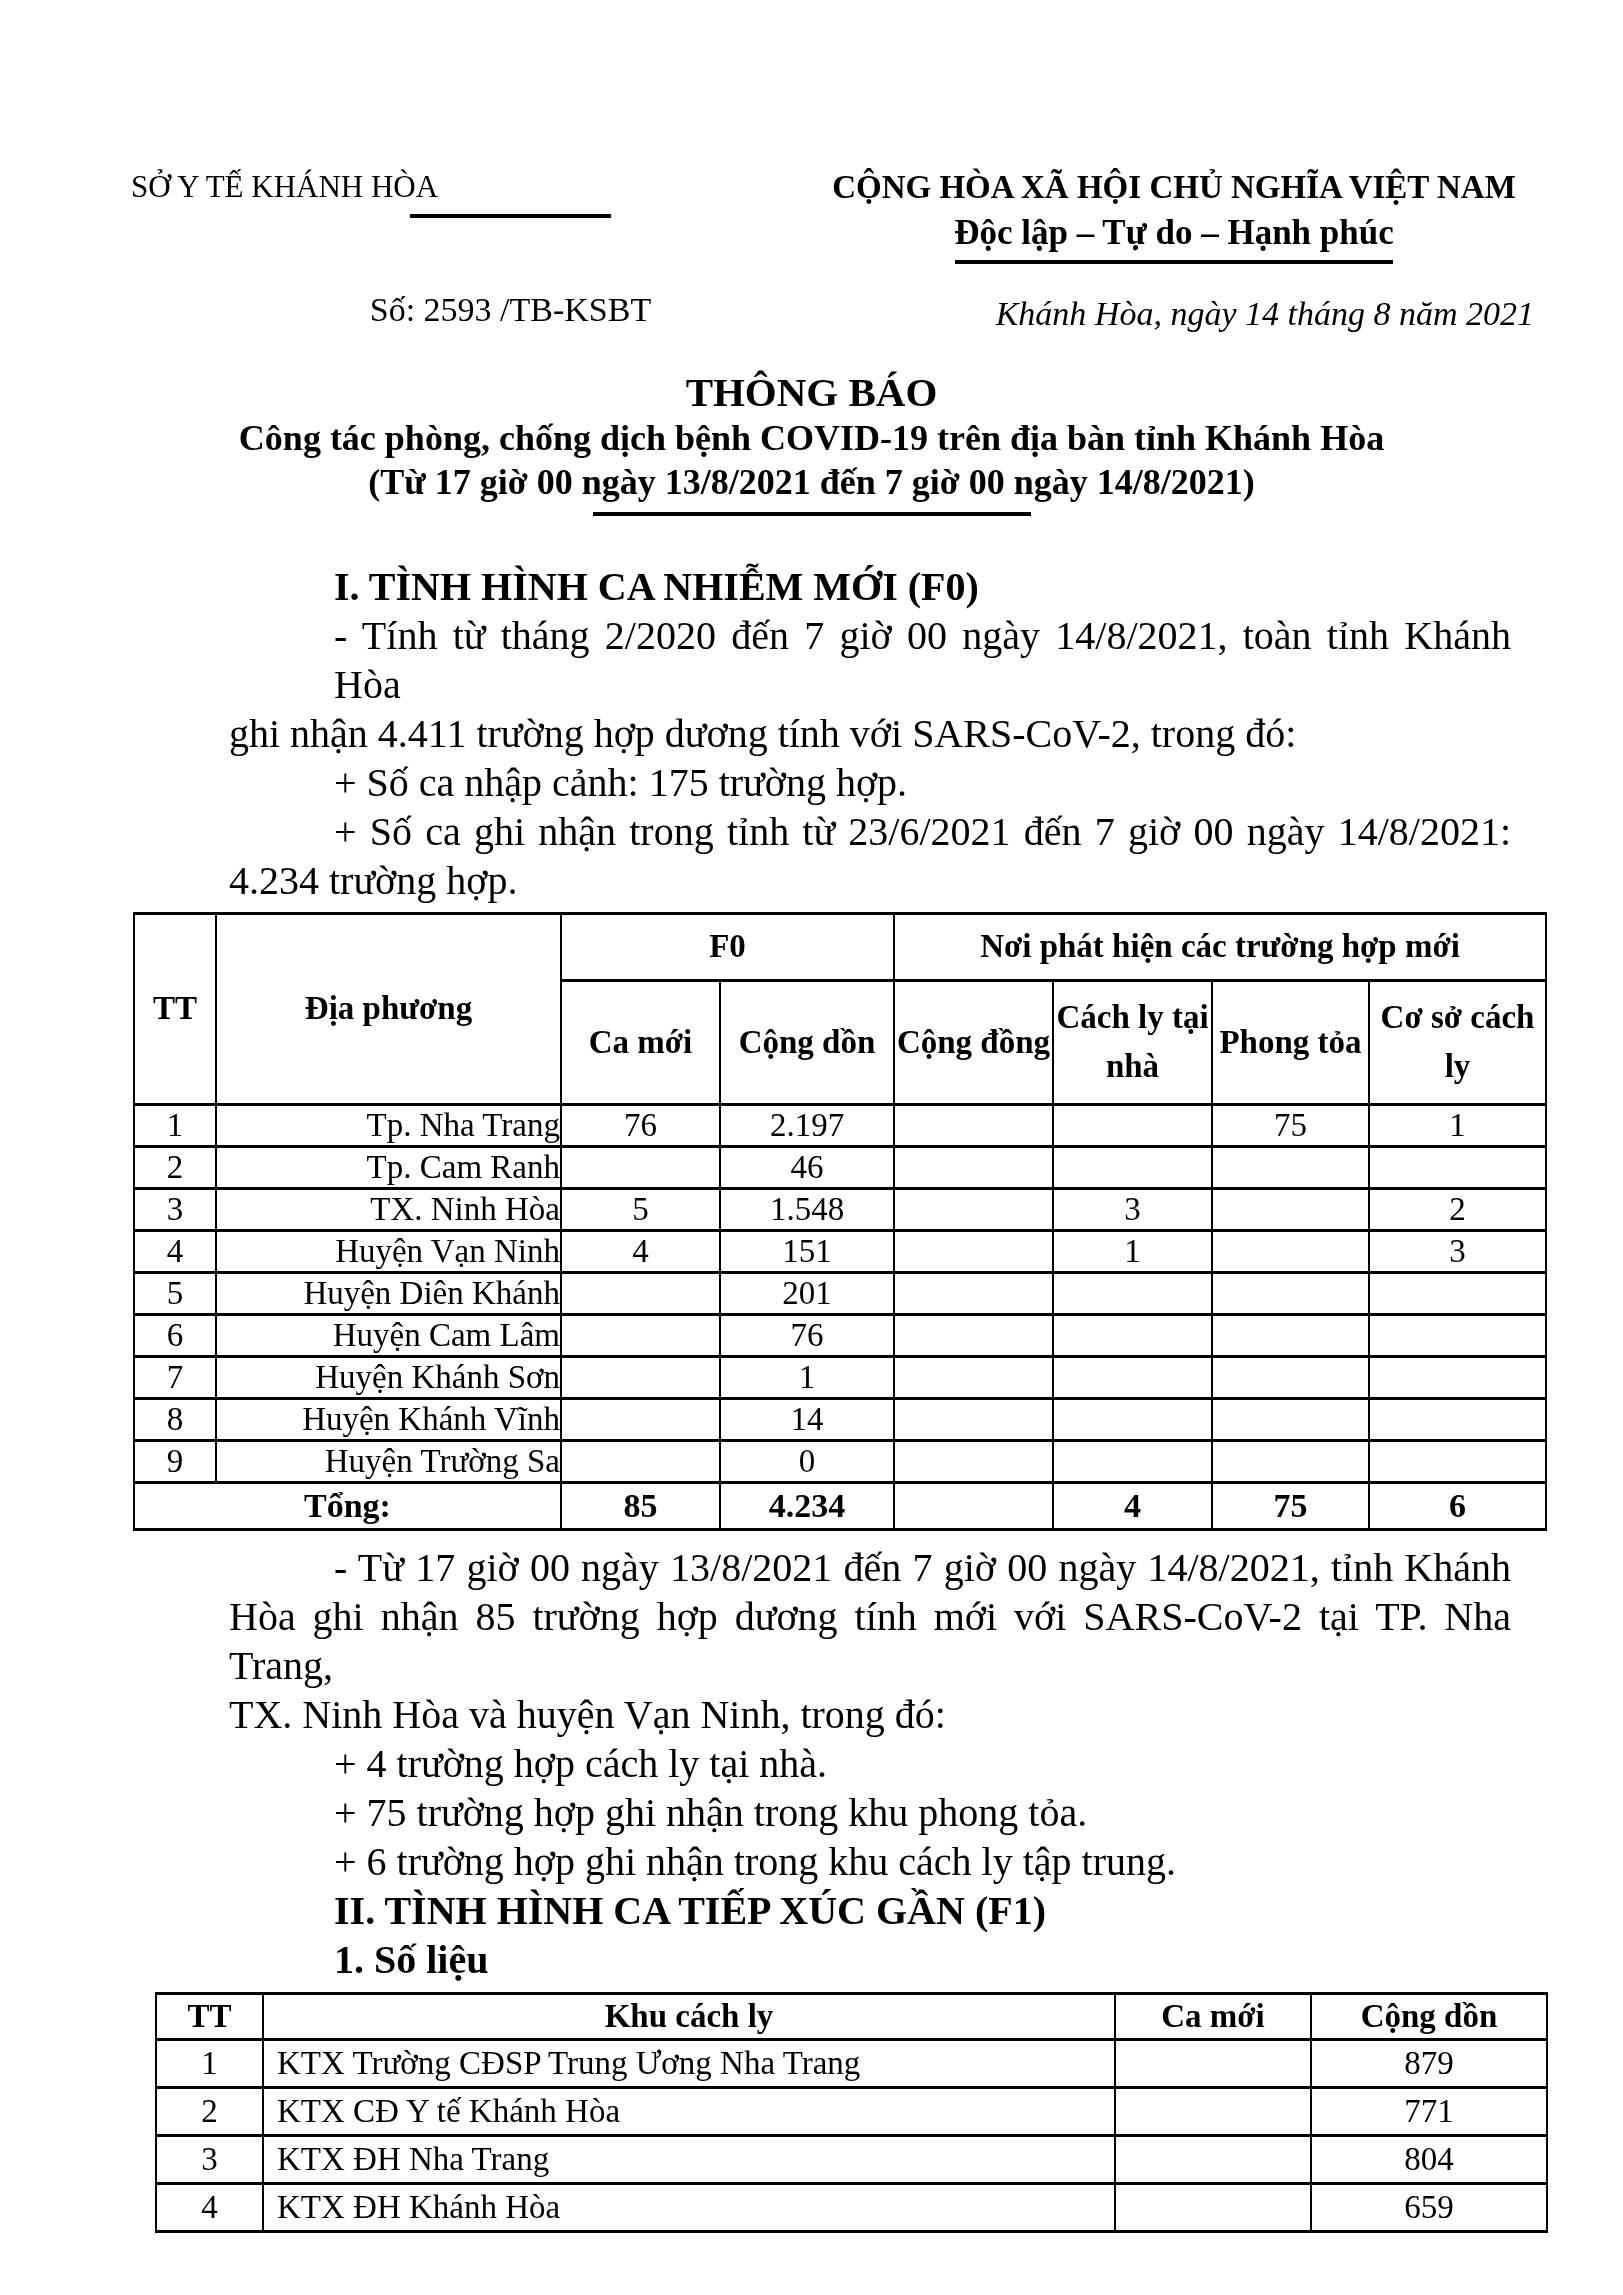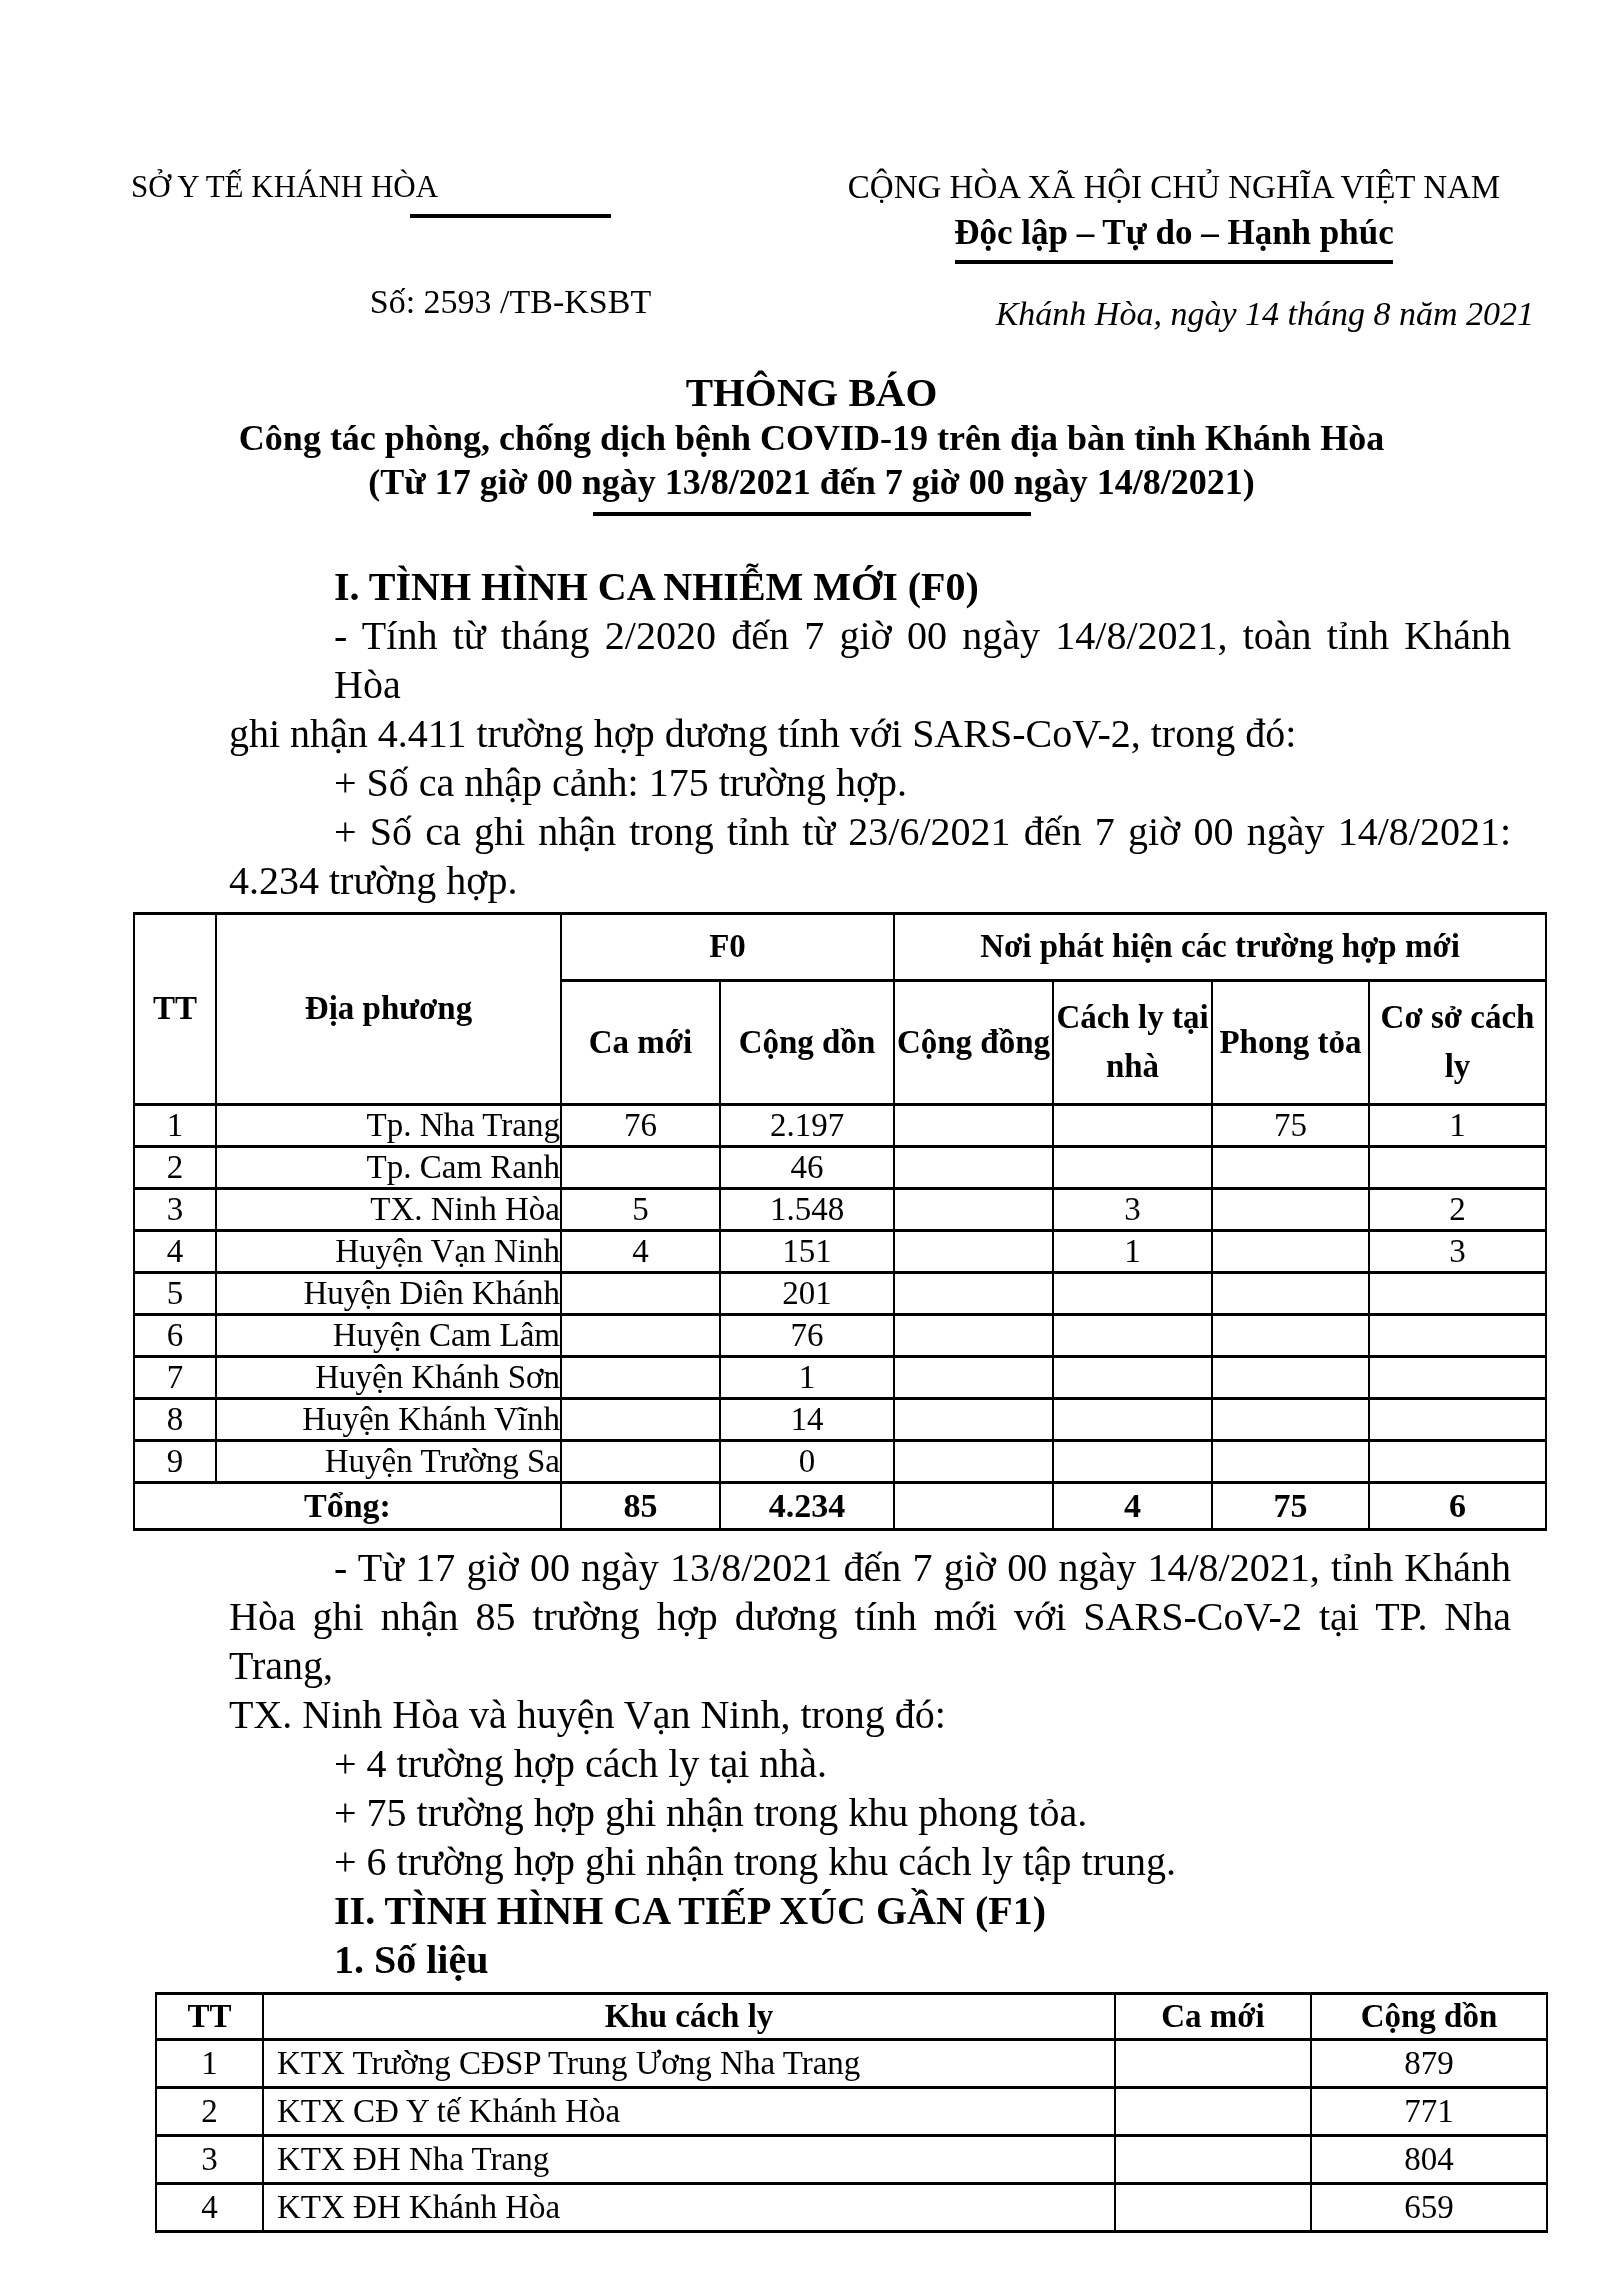--- a/index.html
+++ b/index.html
@@ -12,24 +12,24 @@
     padding-top:368px;
     overflow:hidden;
     margin:0 auto;
   }
   
   .hdr-left{position:absolute;left:131px;top:164px;width:759px;text-align:left;}
   .hdr-left .l1{font-size:31px;line-height:46px;}
   .hdr-left .l2{font-size:31px;line-height:46px;font-weight:bold;}
   .rule-left{width:201px;height:4.6px;background:#000;margin:3.9px auto 0;}
   .hdr-right{position:absolute;left:814px;top:164px;width:720px;text-align:center;}
-  .hdr-right .l1{font-size:33px;line-height:46px;font-weight:normal;}
+  .hdr-right .l1{font-size:33px;line-height:46px;font-weight:bold;}
   .hdr-right .l2{font-size:35px;line-height:46px;font-weight:bold;}
   .rule-right{width:438px;height:3.9px;background:#000;margin:3.9px auto 0;}
-  .meta-left{position:absolute;left:131px;top:279px;width:759px;text-align:center;font-size:34px;line-height:46px;}
+  .meta-left{position:absolute;left:131px;top:287px;width:759px;text-align:center;font-size:34px;line-height:46px;}
   .meta-right{position:absolute;left:814px;top:291px;width:720px;text-align:right;font-size:34px;line-height:46px;font-style:italic;}
   
   .title-block{text-align:center;}
   .t1{font-size:41px;line-height:48px;font-weight:bold;}
   .t2{font-size:36px;line-height:44px;font-weight:bold;}
   .title-rule{width:438px;height:3.9px;background:#000;margin:7.9px auto 0;}
   
   .content{margin:12px 112px 0 229px;font-size:40px;line-height:49px;}
   .content.first{margin-top:46px;}
   .hline{font-weight:bold;padding-left:105px;}

